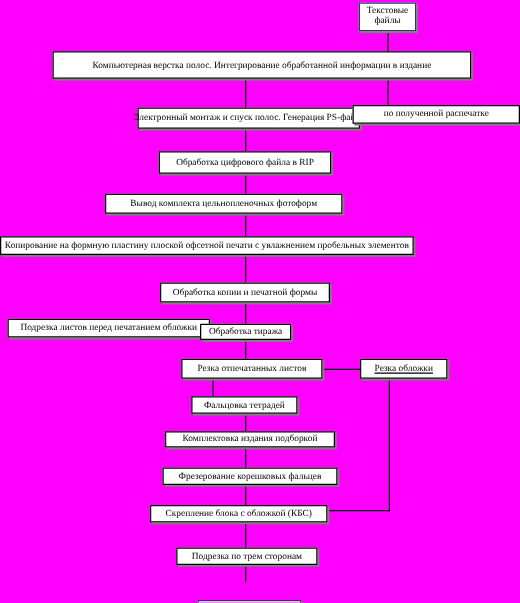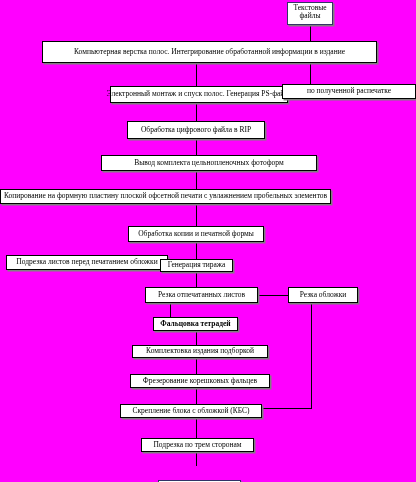--- a/index.html
+++ b/index.html
@@ -90,35 +90,35 @@
   </div>
 
   <div class="box" style="left:26px; top:41px; width:335px; height:22px;margin-left:16px;">Компьютерная верстка полос. Интегрирование обработанной информации в издание</div>
 
   <div class="box" style="left:110px; top:86px; width:178px; height:17px;">Электронный монтаж и спуск полос. Генерация PS-файла</div>
 
   <div class="box" style="left:282px; top:84px; width:134px; height:15px;">по полученной распечатке</div>
 
   <div class="box" style="left:127px; top:121px; width:138px; height:18px;">Обработка цифрового файла в RIP</div>
 
-  <div class="box" style="left:101px; top:155px; width:216px; height:16px;">Вывод комплекта цельнопленочных фотоформ</div>
+  <div class="box" style="left:84px; top:155px; width:190px; height:16px;">Вывод комплекта цельнопленочных фотоформ</div>
 
   <div class="box" style="left:0px; top:189px; width:331px; height:15px;">Копирование на формную пластину плоской офсетной печати с увлажнением пробельных элементов</div>
 
   <div class="box" style="left:128px; top:226px; width:136px; height:16px;">Обработка копии и печатной формы</div>
 
   <div class="box" style="left:6px; top:255px; width:162px; height:15px;">Подрезка листов перед печатанием обложки</div>
 
-  <div class="box" style="left:160px; top:259px; width:73px; height:13px;">Генерация тиража</div>
+  <div class="box" style="left:160px; top:259px; width:73px; height:13px;">Обработка тиража</div>
 
   <div class="box" style="left:145px; top:287px; width:113px; height:16px;">Резка отпечатанных листов</div>
 
-  <div class="box" style="left:288px; top:287px; width:70px; height:16px;">Резка обложки</div>
+  <div class="box" style="left:288px; top:287px; width:70px; height:16px;text-decoration:underline;">Резка обложки</div>
 
-  <div class="box" style="left:153px; top:317px; width:85px; height:14px;font-weight:bold;">Фальцовка тетрадей</div>
+  <div class="box" style="left:153px; top:317px; width:85px; height:14px;">Фальцовка тетрадей</div>
 
   <div class="box" style="left:132px; top:345px; width:136px; height:13px;">Комплектовка издания подборкой</div>
 
   <div class="box" style="left:130px; top:374px; width:140px; height:14px;">Фрезерование корешковых фальцев</div>
 
   <div class="box" style="left:120px; top:404px; width:142px; height:14px;">Скрепление блока с обложкой (КБС)</div>
 
   <div class="box" style="left:141px; top:438px; width:113px; height:14px;">Подрезка по трем сторонам</div>
 
   <div class="box terminal" style="left:158px; top:480px; width:83px; height:15px;">Готовое издание</div>

